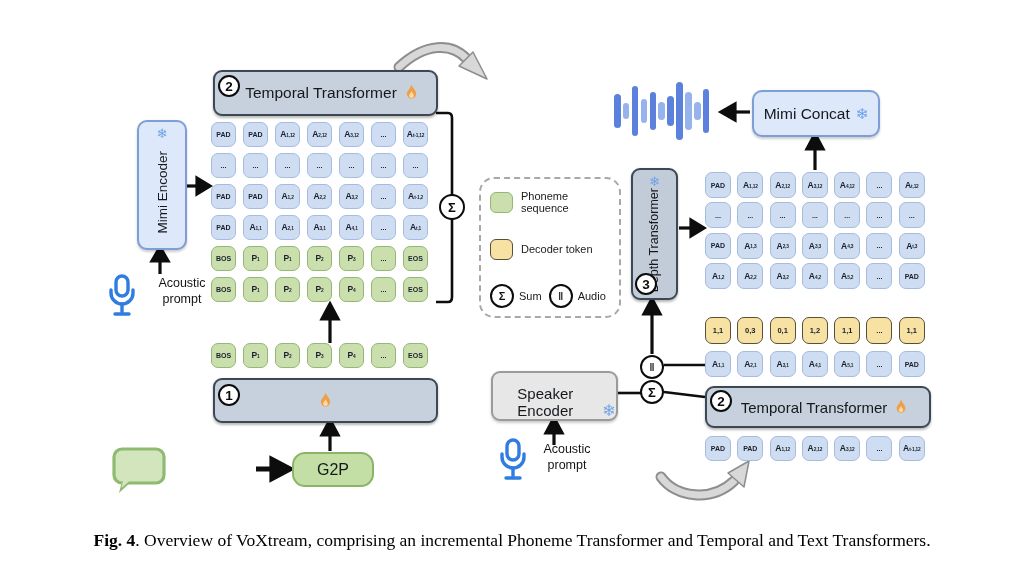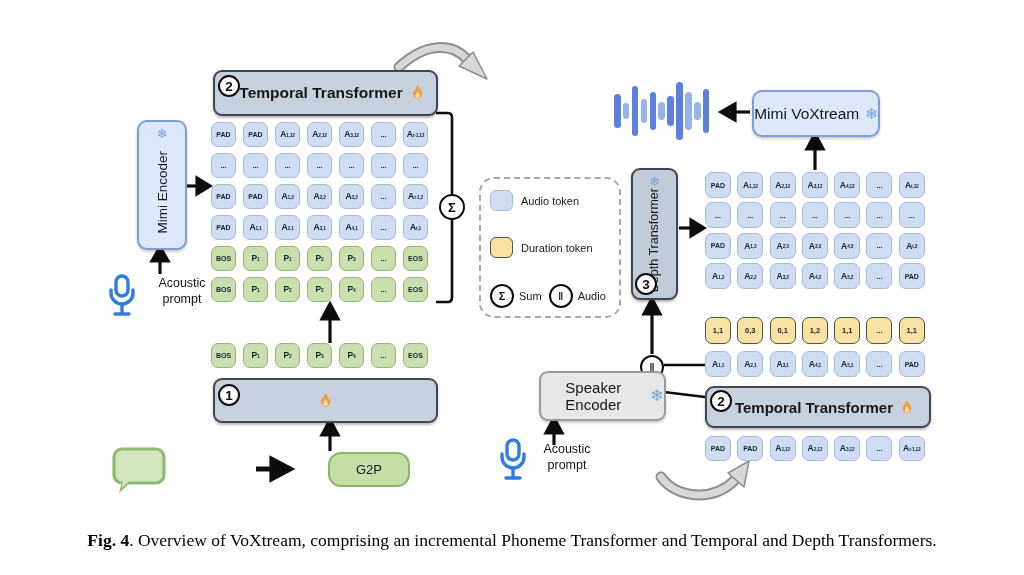--- a/index.html
+++ b/index.html
@@ -6,21 +6,21 @@
   .canvas{position:relative;width:1024px;height:575px;background:#ffffff;overflow:hidden;
           font-family:"Liberation Sans","DejaVu Sans",sans-serif;color:#141414;}
   .abs{position:absolute;}
   svg.overlay{position:absolute;left:0;top:0;width:1024px;height:575px;z-index:1;}
   .z2{z-index:2;}
 
   
   .hbox{position:absolute;background:#c7d1dd;border:2.2px solid #3d4855;border-radius:9px;
         display:flex;align-items:center;justify-content:center;gap:6px;
         box-shadow:0 1.5px 2.5px rgba(0,0,0,.28);z-index:2;}
-  .hbox .lbl{font-size:15.5px;font-weight:700;color:#15181c;white-space:nowrap;}
+  .hbox .lbl{font-size:15.5px;font-weight:400;color:#15181c;white-space:nowrap;}
 
   .numcircle{position:absolute;width:22px;height:22px;border:2px solid #0c0c0c;border-radius:50%;
              background:#ffffff;display:flex;align-items:center;justify-content:center;
              font-size:13.5px;font-weight:600;color:#0c0c0c;box-sizing:border-box;}
 
   .opcircle{position:absolute;width:24px;height:24px;border:2.2px solid #0c0c0c;border-radius:50%;
             background:#ffffff;display:flex;align-items:center;justify-content:center;
             font-size:13px;font-weight:700;color:#0c0c0c;box-sizing:border-box;z-index:2;}
 
   
@@ -55,21 +55,21 @@
   .sw-blue{background:#cfddf2;border:1.6px solid #a6bbdd;}
   .sw-yellow{background:#f7e2a3;border:1.6px solid #57503d;}
   .leg-label{font-size:11px;color:#1a1a1a;}
   .leg-ops{display:flex;align-items:center;gap:5px;}
   .leg-op{width:20px;height:20px;border:2px solid #0c0c0c;border-radius:50%;background:#fff;
           display:flex;align-items:center;justify-content:center;font-size:11px;font-weight:700;flex:0 0 auto;}
 
   .small-label{position:absolute;font-size:12.5px;line-height:1.25;text-align:center;color:#141414;z-index:2;}
   .g2p{position:absolute;left:292px;top:452px;width:78px;height:31px;background:#c3dfa6;
        border:2px solid #8cb468;border-radius:13px;display:flex;align-items:center;justify-content:center;
-       font-size:13px;color:#15181c;z-index:2;margin-left:36px;}
+       font-size:16px;color:#15181c;z-index:2;}
 
   .wave{position:absolute;left:614px;top:79px;width:100px;height:64px;display:flex;
         align-items:center;gap:2.4px;z-index:2;}
   .wbar{width:6.5px;border-radius:3.5px;flex:0 0 auto;}
 
   .caption{position:absolute;left:0;right:0;top:530px;text-align:center;
            font-family:"Liberation Serif","DejaVu Serif",serif;font-size:17.5px;color:#000;z-index:2;}
   .caption .cap-bold{font-weight:700;}
 </style>
 </head>
@@ -272,26 +272,26 @@
         </div>
         <div class="tok tok-green" style="width: 25px; height: 25px;">...</div>
         <div class="tok tok-green" style="width: 25px; height: 25px;">EOS</div>
       </div>
     </div>
 
   <div class="opcircle" style="left:439px;top:194px;width:26px;height:26px;">Σ</div>
 
   <div class="legend">
     <div class="leg-item">
-      <div class="leg-sw sw-blue"></div>
-      <span class="leg-label">Audio token</span>
+      <div class="leg-sw sw-green"></div>
+      <span class="leg-label">Phoneme sequence</span>
     </div>
     <div class="leg-item">
       <div class="leg-sw sw-yellow"></div>
-      <span class="leg-label">Duration token</span>
+      <span class="leg-label">Decoder token</span>
     </div>
     <div style="display:flex;align-items:center;gap:7px;">
       <div class="leg-ops">
         <div class="leg-op">Σ</div>
         <span class="leg-label">Sum</span>
       </div>
       <div class="leg-ops">
         <div class="leg-op" style="font-size:10px;">‖</div>
         <span class="leg-label">Audio</span>
       </div>
@@ -462,21 +462,21 @@
           <span class="subtxt">5,1</span>
         </div>
         <div class="tok tok-blue" style="width: 26px; height: 26px;">...</div>
         <div class="tok tok-blue" style="width: 26px; height: 26px;">PAD</div>
       </div>
     </div>
 
   <div class="opcircle" style="left:640px;top:355px;font-size:10px;">‖</div>
   <div class="opcircle" style="left:640px;top:380px;">Σ</div>
 
-  <div class="graybox" style="left:491px;top:371px;width:123px;height:46px;display:flex;align-items:center;justify-content:center;margin-left:48px;">
+  <div class="graybox" style="left:491px;top:371px;width:123px;height:46px;display:flex;align-items:flex-end;justify-content:center;">
     <span style="font-size:15px;line-height:1.15;text-align:center;color:#15181c;">Speaker Encoder</span>
     <span class="snow" style="font-size:16px;margin-left:5px;">❄</span>
   </div>
   <svg class="abs z2" style="left:497px;top:438px;" width="32" height="44" viewBox="0 0 32 44">
     <rect x="10" y="2" width="12" height="20" rx="6" fill="none" stroke="#2f7de1" stroke-width="3.4"></rect>
     <path d="M5,16 v3 a11,11 0 0 0 22,0 v-3" fill="none" stroke="#2f7de1" stroke-width="3.4" stroke-linecap="round"></path>
     <line x1="16" y1="30" x2="16" y2="38" stroke="#2f7de1" stroke-width="3.4" stroke-linecap="round"></line>
     <line x1="9" y1="40" x2="23" y2="40" stroke="#2f7de1" stroke-width="3.4" stroke-linecap="round"></line>
   </svg>
   <div class="small-label" style="left:528px;top:442px;width:78px;">Acoustic prompt</div>
@@ -507,34 +507,34 @@
         </div>
         <div class="tok tok-blue" style="width: 26px; height: 25px;">...</div>
         <div class="tok tok-blue" style="width: 26px; height: 25px;">
           <span class="base">A</span>
           <span class="subtxt">t-1,12</span>
         </div>
       </div>
     </div>
 
   <div class="bluebox" style="left:752px;top:90px;width:124px;height:43px;display:flex;align-items:center;justify-content:center;gap:6px;">
-    <span style="font-size:15.5px;color:#15181c;">Mimi VoXtream</span>
+    <span style="font-size:15.5px;color:#15181c;">Mimi Concat</span>
     <span class="snow" style="font-size:15px;">❄</span>
   </div>
   <div class="wave">
       <div class="wbar" style="height: 34px; background: rgb(91, 129, 220);"></div>
       <div class="wbar" style="height: 16px; background: rgb(150, 179, 238);"></div>
       <div class="wbar" style="height: 50px; background: rgb(91, 129, 220);"></div>
       <div class="wbar" style="height: 24px; background: rgb(150, 179, 238);"></div>
       <div class="wbar" style="height: 38px; background: rgb(91, 129, 220);"></div>
       <div class="wbar" style="height: 18px; background: rgb(150, 179, 238);"></div>
       <div class="wbar" style="height: 30px; background: rgb(91, 129, 220);"></div>
       <div class="wbar" style="height: 58px; background: rgb(91, 129, 220);"></div>
       <div class="wbar" style="height: 38px; background: rgb(150, 179, 238);"></div>
       <div class="wbar" style="height: 18px; background: rgb(150, 179, 238);"></div>
       <div class="wbar" style="height: 44px; background: rgb(91, 129, 220);"></div>
     </div>
 
   <div class="caption">
-    <span class="cap-bold">Fig. 4</span><span>. Overview of VoXtream, comprising an incremental Phoneme Transformer and Temporal and Depth Transformers.</span>
+    <span class="cap-bold">Fig. 4</span><span>. Overview of VoXtream, comprising an incremental Phoneme Transformer and Temporal and Text Transformers.</span>
   </div>
 
 </div>
 
 </body></html>

